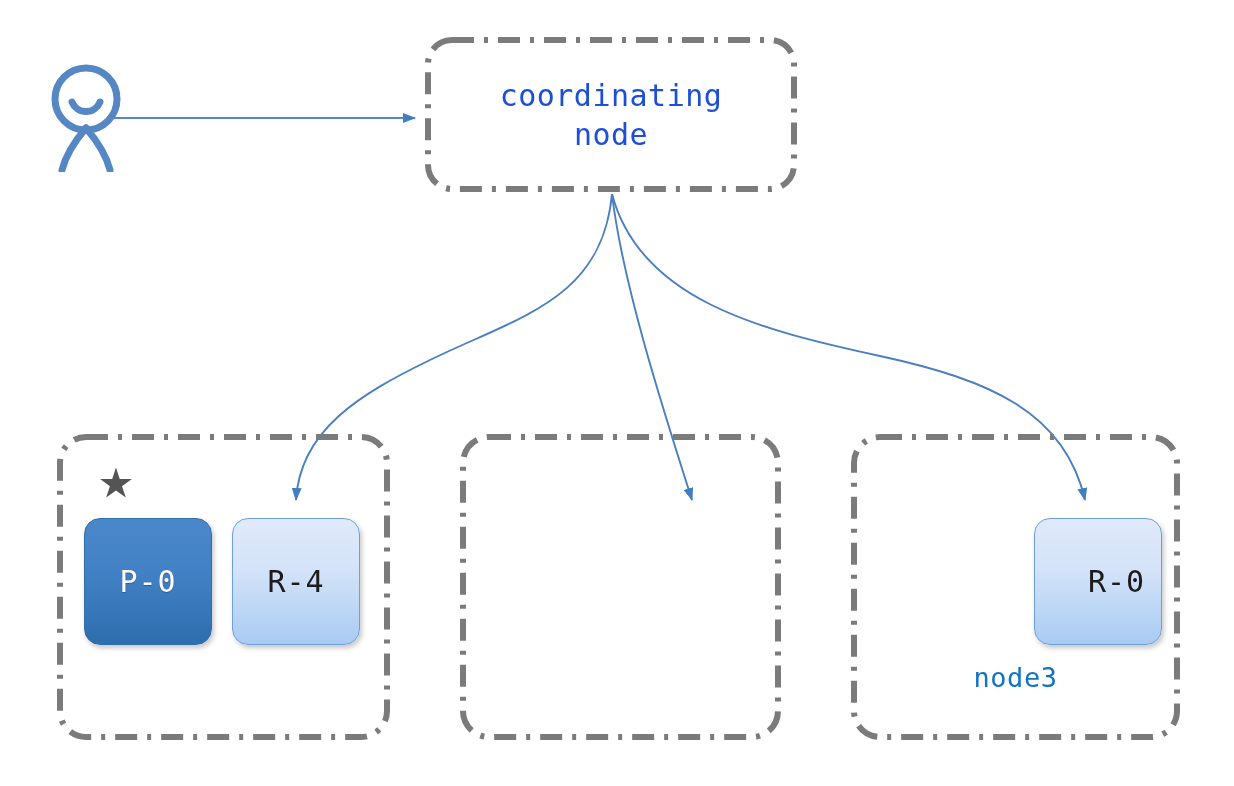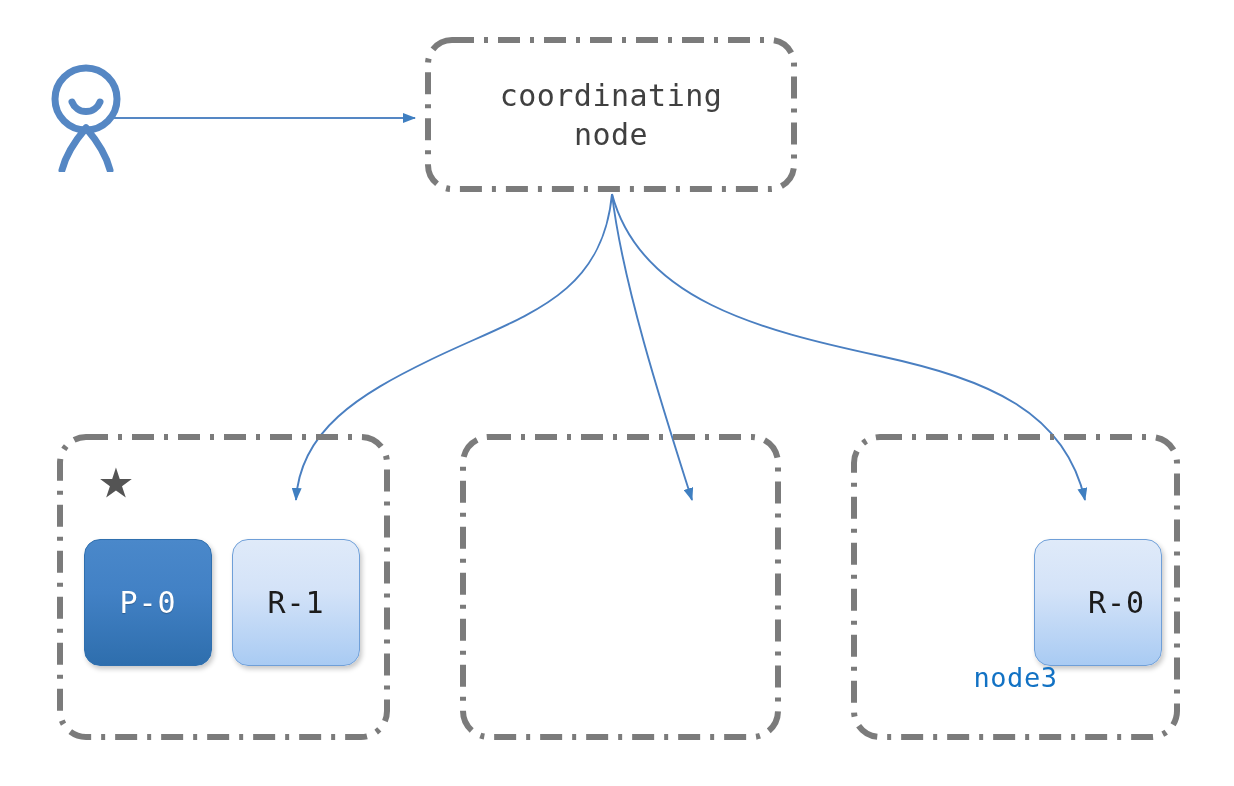--- a/index.html
+++ b/index.html
@@ -40,21 +40,21 @@
     width: 372px;
     height: 155px;
   }
   .coord-label {
     position: absolute;
     inset: 0;
     display: flex;
     flex-direction: column;
     align-items: center;
     justify-content: center;
-    color: #404040;
+    color: #1d4ed8;
     font-size: 30px;
     line-height: 1.30;
     letter-spacing: 0.5px;
     white-space: pre;
     text-align: center;
   }
 
   
   .node-container {
     top: 434px;
@@ -95,21 +95,20 @@
     width: 128px;
     height: 127px;
     border-radius: 16px;
     box-sizing: border-box;
     display: flex;
     align-items: center;
     justify-content: center;
     font-size: 30px;
     letter-spacing: 1px;
     box-shadow: 2px 3px 5px rgba(0,0,0,0.22);
-    margin-top: 21px;
   }
   .shard.primary {
     background: linear-gradient(to bottom, #4a88ca 0%, #4281c5 42%, #2e6ead 100%);
     border: 1px solid #2f6fae;
     color: #ffffff;
     text-shadow: 0 1px 1px rgba(0,0,0,0.25);
   }
   .shard.replica {
     background: linear-gradient(to bottom, #dfeaf9 0%, #d4e3f8 40%, #a9cbf3 100%);
     border: 1px solid #6f9fd8;
@@ -186,21 +185,21 @@
   </div>
 
   <div id="node-container-1" class="dashdot node-container">
     <svg viewBox="0 0 333 306" preserveAspectRatio="none">
       <rect x="3" y="3" width="327" height="300" rx="26" ry="26" fill="none" stroke="#7b7b7b" stroke-width="6" stroke-dasharray="22 10 4 10" stroke-linecap="butt"></rect>
     </svg>
 
     <div class="star-badge">★</div>
 
     <div class="shard primary">P-0</div>
-    <div class="shard replica">R-1</div>
+    <div class="shard replica">R-4</div>
 
   </div>
 
   <div id="node-container-2" class="dashdot node-container">
     <svg viewBox="0 0 321 306" preserveAspectRatio="none">
       <rect x="3" y="3" width="315" height="300" rx="26" ry="26" fill="none" stroke="#7b7b7b" stroke-width="6" stroke-dasharray="22 10 4 10" stroke-linecap="butt"></rect>
     </svg>
 
 
   </div>

